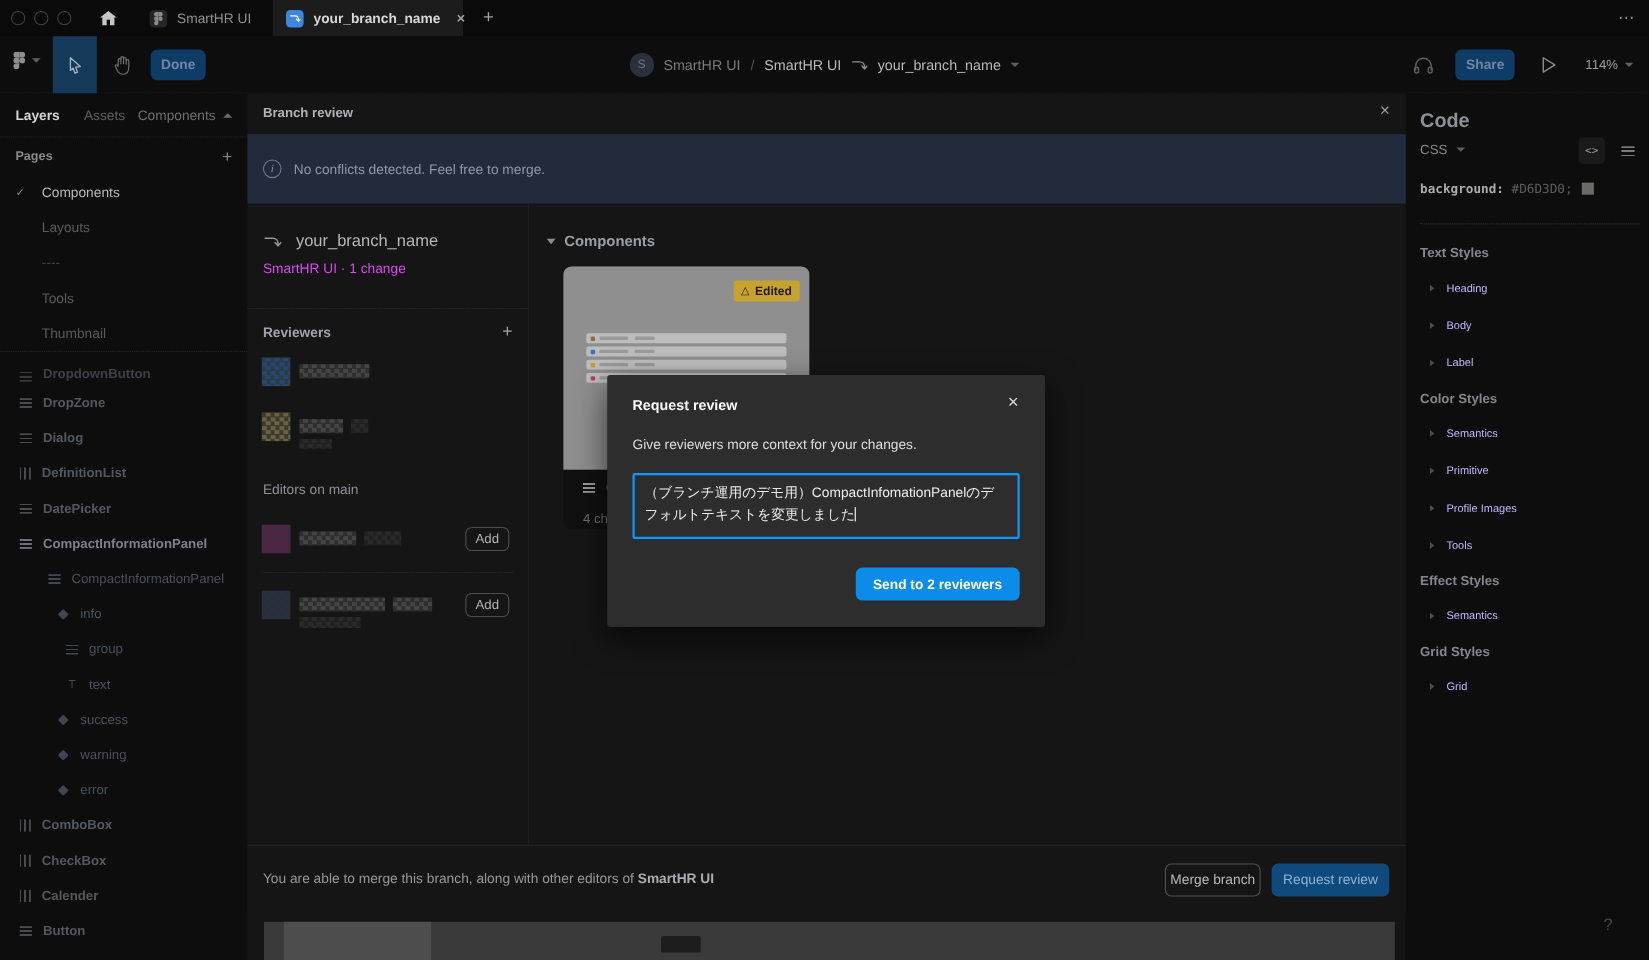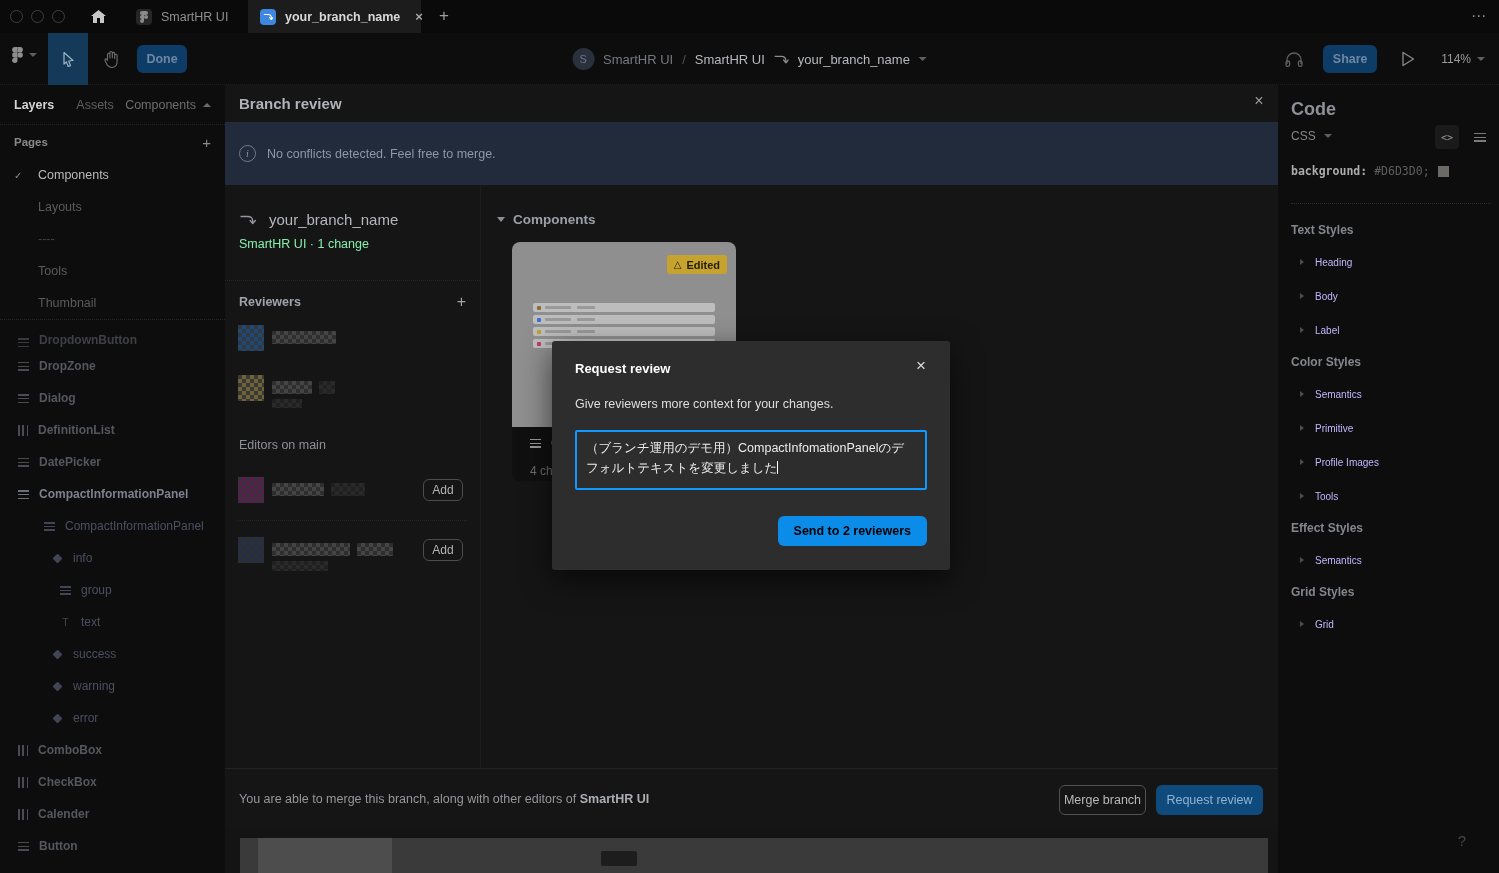--- a/index.html
+++ b/index.html
@@ -82,31 +82,31 @@
   .rp-swatch { width:11px; height:11px; margin-left:8px; }
   .rp-hr { position:absolute; left:13px; right:8px; top:118px; border-top:1px dotted #2c2c2c; }
   .rp-flow { position:absolute; left:13px; right:0; top:130px; }
   .rp-sec-title { height:30px; display:flex; align-items:center; font-size:12px; font-weight:700; color:#83878d; }
   .rp-item { height:34px; display:flex; align-items:center; padding-left:9px; font-size:10px; color:#c4b5fd; }
   .rp-item .chev { width:0; height:0; border-left:4px solid #4a4d53; border-top:3.5px solid transparent; border-bottom:3.5px solid transparent; margin-right:11px; }
   .rp-help { position:absolute; right:33px; bottom:24px; color:#474747; font-size:15px; }
 
   
   .modal { position:absolute; left:225px; top:85px; width:1053px; height:745px; background:#151515; }
-  .br-title { position:absolute; left:14px; top:10px; font-size:15px; font-weight:700; color:#b0b3b8; }
+  .br-title { position:absolute; left:14px; top:10px; font-size:12px; font-weight:700; color:#b0b3b8; }
   .br-close { position:absolute; left:1024px; top:6px; width:20px; height:20px; color:#9b9b9b; font-size:16px; display:flex; align-items:center; justify-content:center; }
   .banner { position:absolute; left:0; top:37px; width:1053px; height:63px; background:#222b3c; display:flex; align-items:center; padding-left:14px; }
   .banner-i { width:17px; height:17px; border-radius:50%; border:1.2px solid #707a8e; color:#8a94a6; font-size:10px; font-style:italic; font-family:"Liberation Serif",serif; display:flex; align-items:center; justify-content:center; flex:none; }
   .banner-text { margin-left:11px; font-size:12.5px; color:#8f97a6; }
   .vdiv { position:absolute; left:255px; top:100px; bottom:62px; border-left:1px solid #1e1e1e; }
 
   .branch-row { position:absolute; left:14px; top:126px; display:flex; align-items:center; gap:13px; }
   .branch-row .branch-glyph { color:#9598a0; }
   .branch-name { font-size:15px; color:#b4b7bc; }
-  .branch-meta { position:absolute; left:14px; top:152px; font-size:12.5px; color:#86efac; }
+  .branch-meta { position:absolute; left:14px; top:152px; font-size:12.5px; color:#d946ef; }
   .hr-dotted { border-top:1px dotted #282828; }
   .hr1 { position:absolute; left:0; top:195px; width:255px; }
   .reviewers-head { position:absolute; left:14px; top:209px; width:227px; display:flex; align-items:center; justify-content:space-between; }
   .sec-label { font-size:12.5px; font-weight:700; color:#9fa3ab; }
   .plus-btn { color:#9fa3ab; font-size:16px; line-height:16px; }
   .pix { background-size:8px 8px; }
   .pix-blue { background-image:repeating-conic-gradient(#1f4a75 0% 25%, #333840 0% 50%); }
   .pix-gold { background-image:repeating-conic-gradient(#6e6236 0% 25%, #3a3a38 0% 50%); }
   .pix-purple { background-image:repeating-conic-gradient(#5d1c4e 0% 25%, #38333a 0% 50%); }
   .pix-navy { background-image:repeating-conic-gradient(#242f45 0% 25%, #2d2f33 0% 50%); }
@@ -144,21 +144,21 @@
   .btn-merge { position:absolute; right:132px; top:16px; width:87px; height:30px; border:1px solid #515151; border-radius:6px; background:transparent; color:#b8b8b8; font-size:12.5px; display:flex; align-items:center; justify-content:center; }
   .btn-request { position:absolute; right:15px; top:16px; width:107px; height:30px; border-radius:6px; background:#0f4a7d; color:#8fb3d2; font-size:12.5px; display:flex; align-items:center; justify-content:center; }
 
   
   .dialog { position:absolute; left:552px; top:341px; width:398px; height:229px; background:#2d2d2d; border-radius:3px; box-shadow:0 10px 30px rgba(0,0,0,.6); }
   .dlg-title { position:absolute; left:23px; top:20px; font-size:13px; font-weight:700; color:#ffffff; }
   .dlg-close { position:absolute; right:18px; top:14px; width:22px; height:22px; color:#d9d9d9; font-size:17px; display:flex; align-items:center; justify-content:center; }
   .dlg-desc { position:absolute; left:23px; top:56px; font-size:12.5px; color:#dedede; }
   .dlg-textarea { position:absolute; left:23px; top:89px; width:352px; height:60px; border:2px solid #0d99ff; border-radius:2px; background:#2d2d2d; padding:6px 9px; font-size:12.5px; line-height:1.6; color:#ececec; overflow:hidden; }
   .caret { display:inline-block; width:1px; height:13px; background:#fff; vertical-align:-2px; }
-  .btn-send { position:absolute; right:23px; bottom:24px; height:30px; padding:0 16px; background:#0c8ce9; border-radius:6px; color:#000000; font-size:12.5px; font-weight:700; display:flex; align-items:center; justify-content:center; }
+  .btn-send { position:absolute; right:23px; bottom:24px; height:30px; padding:0 16px; background:#0c8ce9; border-radius:6px; color:#ffffff; font-size:12.5px; font-weight:700; display:flex; align-items:center; justify-content:center; }
 </style>
 </head>
 <body>
 
 <div id="app">
 
   <div class="tabbar">
     <span class="light" style="left:10px"></span>
     <span class="light" style="left:31px"></span>
     <span class="light" style="left:52px"></span>

